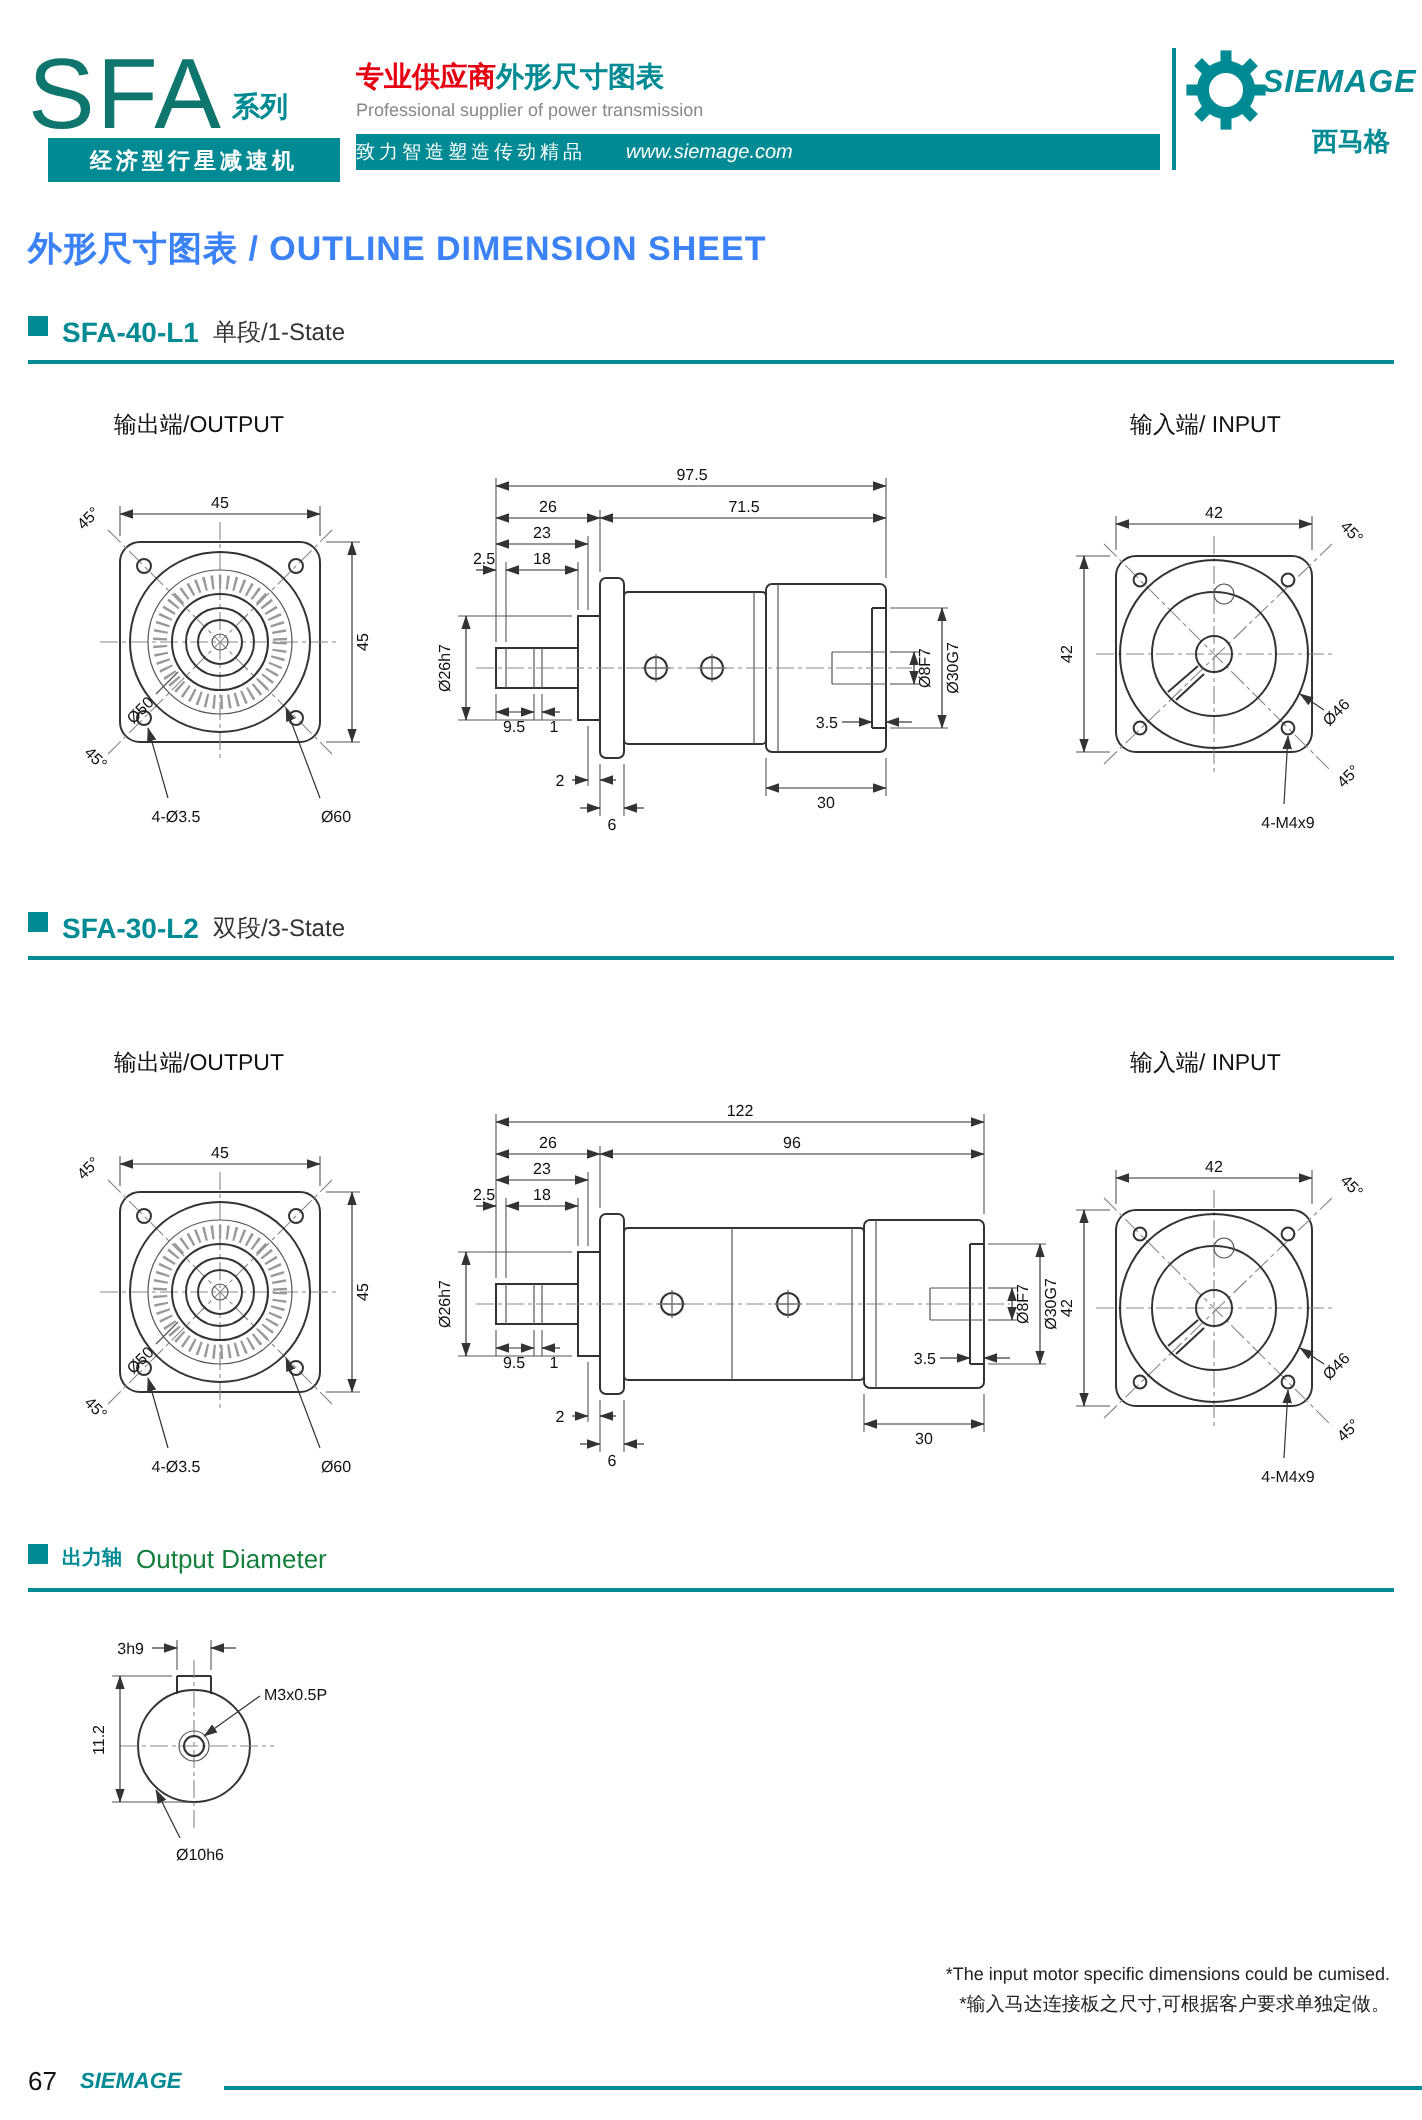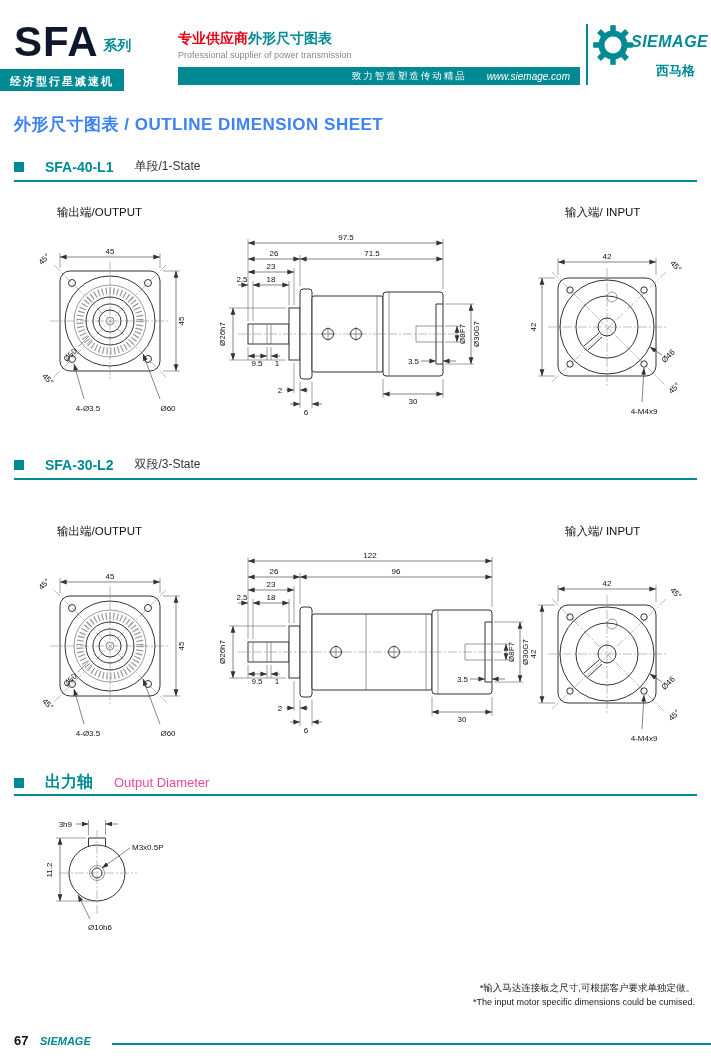--- a/index.html
+++ b/index.html
@@ -1,21 +1,21 @@
 <!DOCTYPE html>
 <html><head>
 <meta charset="utf-8">
 <style>
   html,body{margin:0;padding:0}
   body{width:711px;height:1060px;position:relative;background:#fff;
        font-family:"Liberation Sans","DejaVu Sans",sans-serif;color:#222;overflow:hidden}
   .abs{position:absolute}
   .tealbg{background:#008A94}
   .rule{position:absolute;left:14px;right:14px;height:2px;background:#008A94}
-  .sechead{position:absolute;left:14px;display:flex;align-items:center;gap:21px}
+  .sechead{position:absolute;left:14px;display:flex;gap:7px}
   .bullet{width:10px;height:10px;background:#008A94;display:inline-block}
   .seccode{font-weight:bold;font-size:14px;color:#008A94}
   .secstage{font-size:12px;color:#333}
   .viewlabel{position:absolute;font-size:11.5px;color:#111}
   svg text{font-size:8px;fill:#111;font-family:"Liberation Sans","DejaVu Sans",sans-serif}
   .ln{stroke:#333;stroke-width:1;fill:none}
   .lnf{stroke:#333;stroke-width:1;fill:#fff}
   .thin{stroke:#555;stroke-width:.6;fill:none}
   .ext{stroke:#555;stroke-width:.55;fill:none}
   .dl{stroke:#333;stroke-width:.6;fill:none;marker-start:url(#ar);marker-end:url(#ar)}
@@ -29,31 +29,31 @@
 <svg width="0" height="0" style="position:absolute">
   <defs>
     <marker id="ar" viewBox="0 0 10 10" refX="9.5" refY="5" markerWidth="7" markerHeight="7" markerUnits="userSpaceOnUse" orient="auto-start-reverse">
       <path d="M0,1.6 L10,5 L0,8.4 Z" fill="#333"></path>
     </marker>
   </defs>
 </svg>
 
 <div class="abs" style="left:0;top:0;width:711px;height:102px">
   <div class="abs" style="left:14px;top:18px">
-    <span style="font-size:42px;font-weight:bold;color:#0f172a;letter-spacing:1px">SFA</span>
+    <span style="font-size:50px;font-weight:normal;color:#0f766e;letter-spacing:1px">SFA</span>
     <span style="font-size:14px;color:#008A94;font-weight:bold;position:relative;top:-6px">系列</span>
   </div>
-  <div class="abs tealbg" style="left:0;top:69px;padding:2px 10px">
+  <div class="abs tealbg" style="left:24px;top:69px;padding:2px 21px">
     <span style="color:#fff;font-size:11px;font-weight:bold;letter-spacing:2px">经济型行星减速机</span>
   </div>
   <div class="abs" style="left:178px;top:30px;font-size:14px;font-weight:bold">
     <span style="color:#E60012">专业供应商</span><span style="color:#008A94">外形尺寸图表</span>
   </div>
   <div class="abs" style="left:178px;top:50px;font-size:9px;color:#888">Professional supplier of power transmission</div>
-  <div class="abs tealbg" style="left:178px;top:67px;width:402px;height:18px;display:flex;align-items:center;justify-content:flex-end;gap:20px;padding-right:10px;box-sizing:border-box">
+  <div class="abs tealbg" style="left:178px;top:67px;width:402px;height:18px;display:flex;align-items:center;justify-content:flex-start;gap:20px;padding-right:10px;box-sizing:border-box">
     <span style="color:#fff;font-size:9.5px;letter-spacing:2px">致力智造塑造传动精品</span>
     <span style="color:#fff;font-size:10px;font-weight:normal;font-style:italic">www.siemage.com</span>
   </div>
   <div class="abs tealbg" style="left:586px;top:24px;width:2px;height:61px"></div>
   <svg class="abs" style="left:591px;top:23px" width="44" height="44" viewBox="0 0 40 40">
     <g fill="#008A94">
       <rect x="17.5" y="2" width="5" height="7"></rect>
       <rect x="17.5" y="2" width="5" height="7" transform="rotate(45 20 20)"></rect>
       <rect x="17.5" y="2" width="5" height="7" transform="rotate(90 20 20)"></rect>
       <rect x="17.5" y="2" width="5" height="7" transform="rotate(135 20 20)"></rect>
@@ -400,22 +400,22 @@
     <text transform="translate(158,152) rotate(-45)" text-anchor="middle">45°</text>
     <line class="dle" x1="144" y1="117" x2="132" y2="109"></line>
     <text transform="translate(152,120) rotate(-45)" text-anchor="middle">Ø46</text>
     <line class="dle" x1="124" y1="164" x2="126" y2="130"></line>
     <text x="126" y="176" text-anchor="middle">4-M4x9</text>
   </g>
 </svg>
 
 <div class="sechead" style="top:772px">
   <span class="bullet"></span>
-  <span class="seccode" style="font-size:16px">出力轴</span>
-  <span style="font-size:13px;color:#ec4899">Output Diameter</span>
+  <span class="seccode" style="font-size:10px">出力轴</span>
+  <span style="font-size:13px;color:#15803d">Output Diameter</span>
 </div>
 <div class="rule" style="top:794px"></div>
 
 <svg class="abs" style="left:22px;top:798px" width="180" height="140" viewBox="0 0 180 140">
   <g>
     <circle class="lnf" cx="75" cy="75" r="28"></circle>
     <line class="ln" x1="66.5" y1="40" x2="66.5" y2="49"></line>
     <line class="ln" x1="83.5" y1="40" x2="83.5" y2="49"></line>
     <line class="ln" x1="66.5" y1="40" x2="83.5" y2="40"></line>
     <line class="cl" x1="38" y1="75" x2="115" y2="75"></line>
@@ -434,19 +434,19 @@
     <line class="dl" x1="38" y1="40" x2="38" y2="103"></line>
     <text transform="translate(30,72) rotate(-90)" text-anchor="middle">11.2</text>
     <line class="dle" x1="108" y1="50" x2="80" y2="70"></line>
     <text x="110" y="52" text-anchor="start">M3x0.5P</text>
     <line class="dle" x1="68" y1="121" x2="56" y2="97"></line>
     <text x="78" y="132" text-anchor="middle">Ø10h6</text>
   </g>
 </svg>
 
 <div class="abs" style="right:16px;top:980px;text-align:right;line-height:15px">
+  <div style="font-size:9px;color:#222">*The input motor specific dimensions could be cumised.</div>
   <div style="font-size:9.5px;color:#222">*输入马达连接板之尺寸,可根据客户要求单独定做。</div>
-  <div style="font-size:9px;color:#222">*The input motor specific dimensions could be cumised.</div>
 </div>
 
-<div class="abs" style="left:14px;top:1033px;font-size:13px;font-weight:bold;color:#111">67</div>
+<div class="abs" style="left:14px;top:1033px;font-size:13px;font-weight:normal;color:#111">67</div>
 <div class="abs" style="left:40px;top:1035px;font-size:11px;font-weight:bold;font-style:italic;color:#008A94">SIEMAGE</div>
 <div class="abs tealbg" style="left:112px;top:1043px;width:599px;height:2px"></div>
 
 </body></html>

